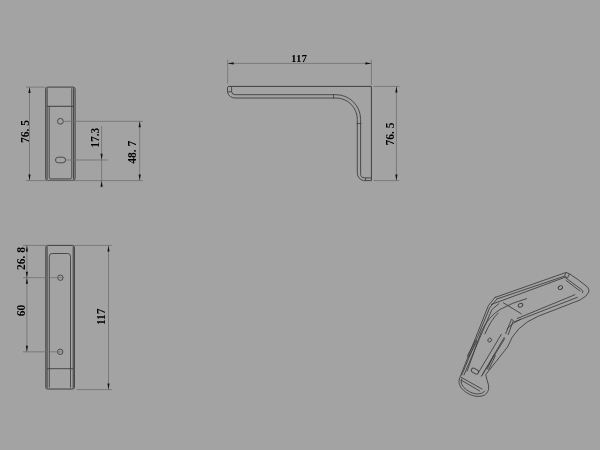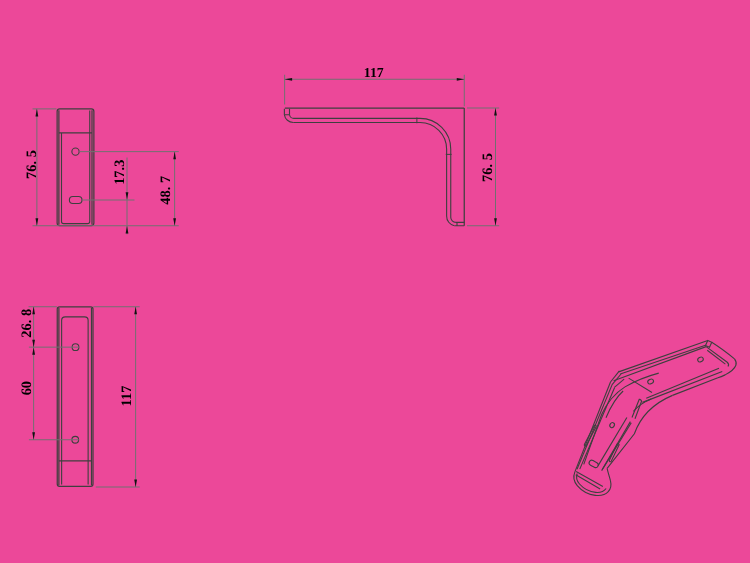--- a/index.html
+++ b/index.html
@@ -1,16 +1,16 @@
 <!DOCTYPE html>
 <html><head>
 <meta charset="utf-8">
 <style>
   html,body{margin:0;padding:0;background:#ffffff;}
-  .page{width:600px;height:450px;position:relative;background:#ec4899;overflow:hidden;}
+  .page{width:600px;height:450px;position:relative;background:#a3a3a3;overflow:hidden;}
   svg{position:absolute;left:0;top:0;filter:grayscale(1);}
   text{font-family:"Liberation Serif",serif;font-weight:bold;fill:#000;}
 </style>
 </head>
 <body>
 <div class="page">
 <svg width="600" height="450" viewBox="0 0 600 450">
 <defs></defs>
 <g fill="none" stroke="#3f3f3f" stroke-width="1" stroke-linecap="butt">
 

